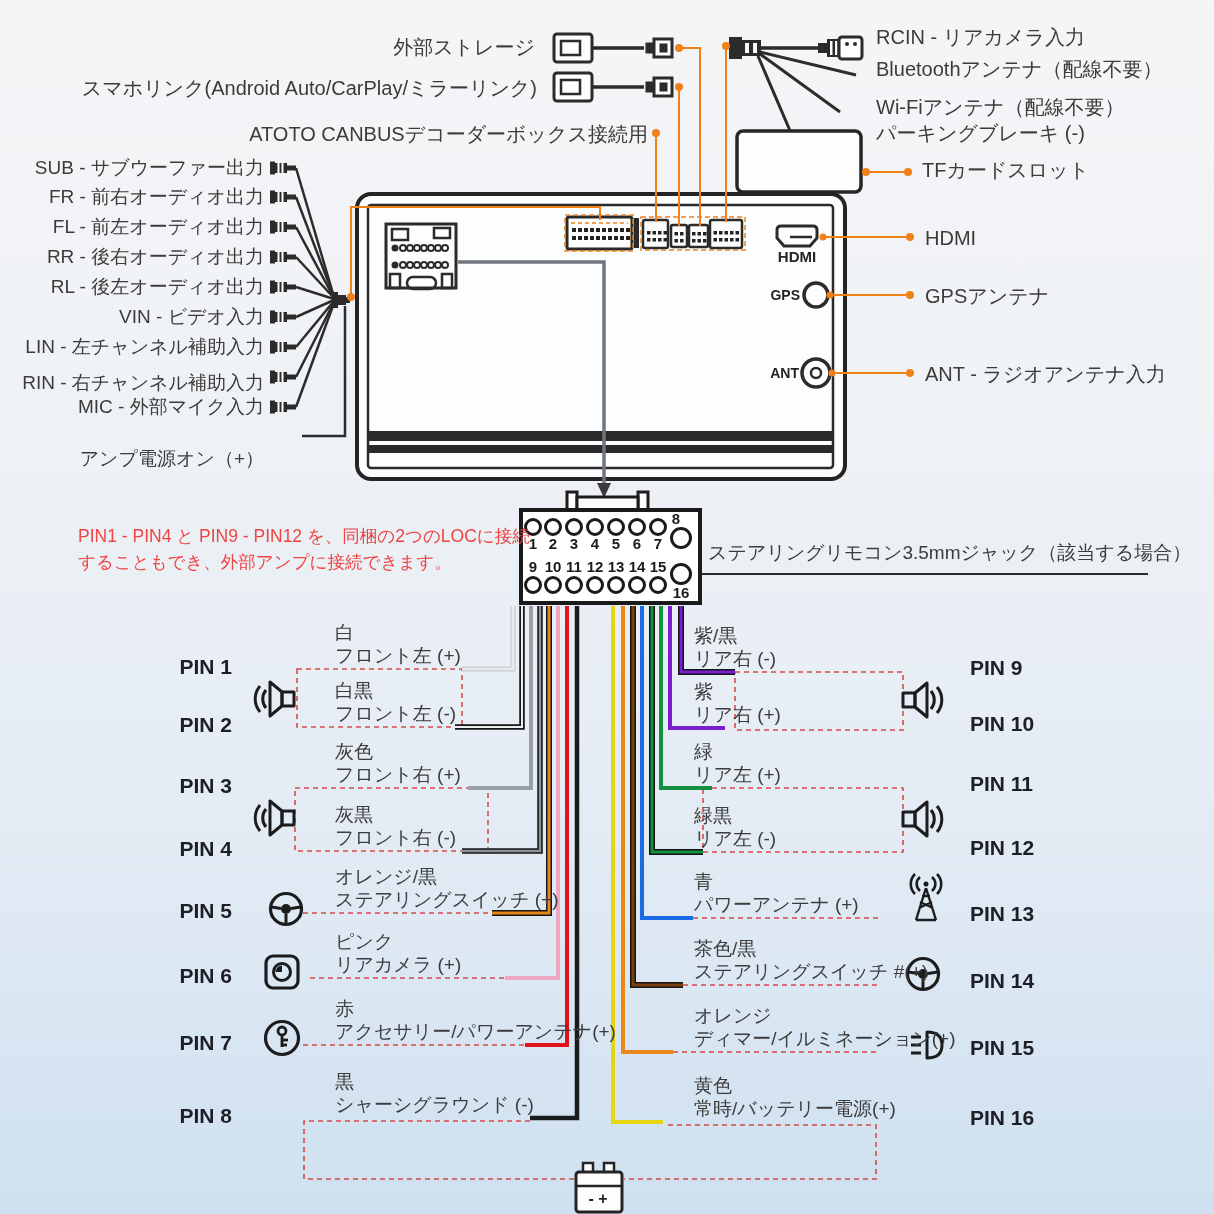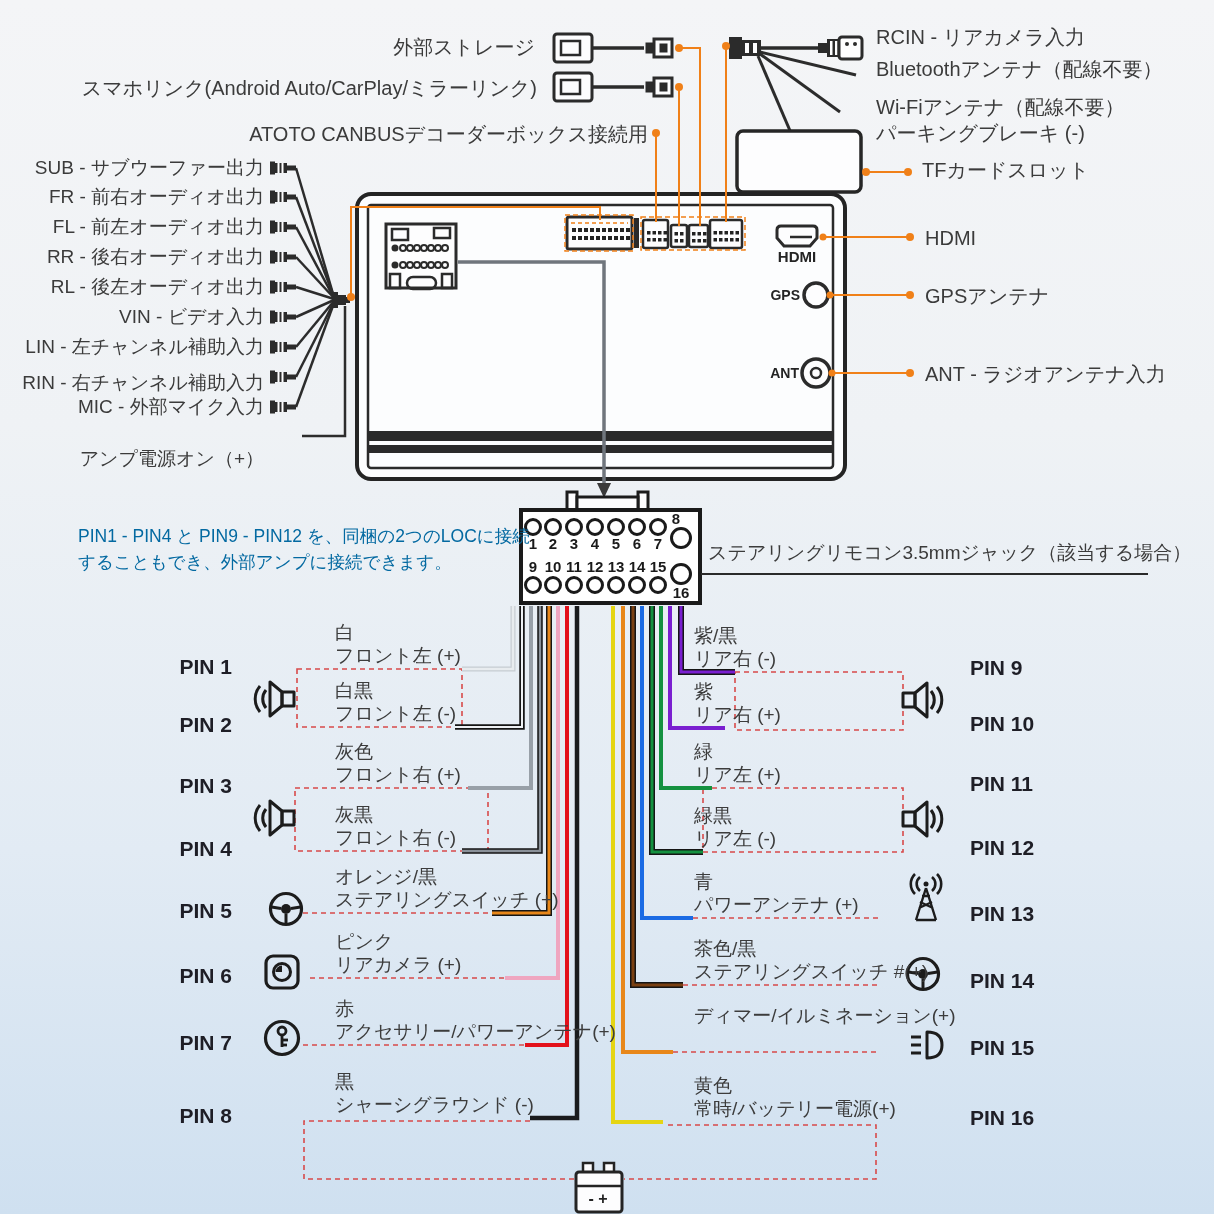--- a/index.html
+++ b/index.html
@@ -6,21 +6,21 @@
   body{
     width:1214px;height:1214px;position:relative;overflow:hidden;
     background:linear-gradient(180deg,#f4f5f7 0%,#eff2f5 35%,#e2ebf4 70%,#cfe0f0 100%);
     font-family:"Liberation Sans","DejaVu Sans",sans-serif;color:#3a3a3a;
   }
   .lbl{position:absolute;white-space:nowrap;font-size:20px;color:#3b3b3b;line-height:1.15;}
   .lbl.r{text-align:right;}
   .lbl.sm{font-size:19px;}
   .pinlbl{position:absolute;white-space:nowrap;font-weight:bold;font-size:21px;color:#1e1e26;}
   .wirelbl{position:absolute;white-space:nowrap;font-size:19px;color:#3c3c3c;line-height:23px;}
-  .note{position:absolute;white-space:nowrap;font-size:17.5px;color:#0369a1;}
+  .note{position:absolute;white-space:nowrap;font-size:17.5px;color:#ef4444;}
   svg{position:absolute;left:0;top:0;}
   text{font-family:"Liberation Sans","DejaVu Sans",sans-serif;}
 </style>
 </head>
 <body>
 
 <svg width="1214" height="1214" viewBox="0 0 1214 1214">
 
   <g stroke="#2b2b2b" fill="#fdfdfe">
     <rect x="554" y="34" width="38" height="28" rx="3" stroke-width="3"></rect>
@@ -544,20 +544,21 @@
   </div>
 <div class="wirelbl" style="left:694px;top:870px;">
     <div>青</div>
     <div>パワーアンテナ (+)</div>
   </div>
 <div class="wirelbl" style="left:694px;top:937px;">
     <div>茶色/黒</div>
     <div>ステアリングスイッチ #(+)</div>
   </div>
 <div class="wirelbl" style="left:694px;top:1004px;">
+    <div>オレンジ</div>
     <div>ディマー/イルミネーション(+)</div>
   </div>
 <div class="wirelbl" style="left:694px;top:1074px;">
     <div>黄色</div>
     <div>常時/バッテリー電源(+)</div>
   </div>
 
 <div class="pinlbl" style="left:970px;top:656px;">PIN 9</div>
 <div class="pinlbl" style="left:970px;top:712px;">PIN 10</div>
 <div class="pinlbl" style="left:970px;top:772px;">PIN 11</div>

